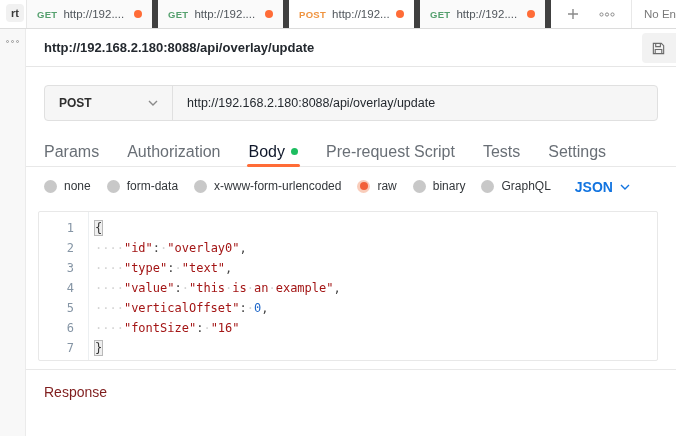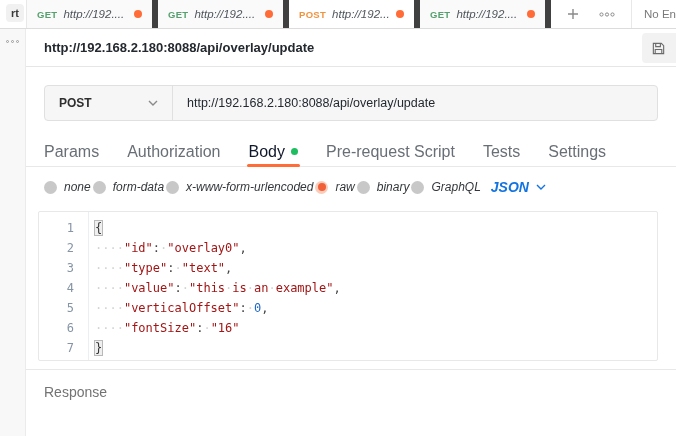--- a/index.html
+++ b/index.html
@@ -13,21 +13,21 @@
             align-items:stretch; border-bottom:1px solid #dcdcdc; background:#fff; }
   .tab-stub { width:27px; position:relative; border-right:1px solid #e8e8e8; background:#fff; overflow:hidden; }
   .tab-stub .pill { position:absolute; right:2px; top:4px; background:#f1f1f1; border-radius:4px;
                     padding:3px 5px; font-size:11px; font-weight:700; color:#3a3a3a; }
   .tab { width:131px; display:flex; align-items:center; gap:6px; padding:0 10px;
          border-right:6px solid #404040; font-size:11.5px; background:#fafafa; cursor:pointer; }
   .tab.active { background:#fff; }
   .tab .m  { font-weight:700; font-size:9.5px; letter-spacing:.3px; flex:none; }
   .m.get   { color:#55a06e; }
   .m.post  { color:#ef933f; }
-  .tab .turl { color:#50565c; white-space:nowrap; overflow:hidden; flex:1;font-style:italic; }
+  .tab .turl { color:#50565c; white-space:nowrap; overflow:hidden; flex:1; }
   .dot { width:8px; height:8px; border-radius:50%; background:#ff6c37; flex:none; }
   .tab-actions { display:flex; align-items:center; gap:20px; padding:0 16px;
                  border-right:1px solid #e8e8e8; }
   .icon-btn { display:flex; align-items:center; cursor:pointer; }
   .env { flex:1; display:flex; align-items:center; padding-left:12px; color:#7a7a7a;
          font-size:11.5px; white-space:nowrap; overflow:hidden; cursor:pointer; }
   
   .sidestrip { position:absolute; top:29px; left:0; bottom:0; width:26px;
                background:#f8f8f8; border-right:1px solid #ebebeb; }
   .strip-dots { display:flex; gap:2px; justify-content:center; margin-top:11px; }
@@ -49,43 +49,43 @@
               color:#24292f; white-space:nowrap; overflow:hidden; }
   
   .rtabs { display:flex; gap:28px; padding:0 18px; margin-top:16px; height:30px;
            align-items:center; border-bottom:1px solid #e8e8e8; font-size:16px; color:#696f76; }
   .rtab { position:relative; height:100%; display:flex; align-items:center; gap:6px; cursor:pointer; white-space:nowrap; }
   .rtab.active { color:#0f172a; }
   .rtab.active::after { content:""; position:absolute; left:-2px; right:-2px; bottom:-1px;
                         height:3px; background:#ff6c37; border-radius:2px; }
   .gdot { width:7px; height:7px; border-radius:50%; background:#1dbd60; }
   
-  .btypes { display:flex; align-items:center; gap:2px; padding:12px 18px 10px 18px;
-            font-size:12px; color:#33373b;font-style:italic; }
+  .btypes { display:flex; align-items:flex-start; gap:16px; padding:12px 18px 10px 18px;
+            font-size:12px; color:#33373b; }
   .bt { display:flex; align-items:center; gap:7px; cursor:pointer; white-space:nowrap; }
   .radio { width:13px; height:13px; border-radius:50%; background:#c8c8c8; position:relative; flex:none; }
   .radio.sel { background:#f9cdbb; }
   .radio.sel::after { content:""; position:absolute; inset:2.5px; border-radius:50%; background:#f26038; }
   .lang { color:#1274e0; font-weight:700; font-size:14px; display:flex; align-items:center;
           gap:7px; margin-left:8px; cursor:pointer; }
   
   .editor { margin:6px 18px 0 12px; height:150px; border:1px solid #e8e8e8; border-radius:2px;
             display:flex; background:#fff; overflow:hidden;
             font-family:"DejaVu Sans Mono", monospace; font-size:12px; line-height:20px; }
   .gutter { width:50px; text-align:right; padding:6px 14px 0 0; color:#8595a5;
             border-right:1px solid #eceff1; flex:none; }
   .code { padding:6px 0 0 6px; white-space:pre; flex:1; }
   .tk-ws  { color:#d3d3d3; }
   .tk-str { color:#a31515; }
   .tk-punc{ color:#444; }
   .tk-num { color:#2068c9; }
   .tk-br  { color:#333; box-shadow:0 0 0 1px #b9b9b9; background:#efefef; }
   
   .response { border-top:1px solid #e8e8e8; margin-top:8px; padding:13px 18px; }
-  .resp-label { font-size:14px; color:#737373; }
+  .resp-label { font-size:14px; color:#7f1d1d; }
 </style>
 </head>
 <body>
 
 <div class="tabbar">
   <div class="tab-stub">
     <span class="pill">rt</span>
   </div>
 
   <div class="tab">

